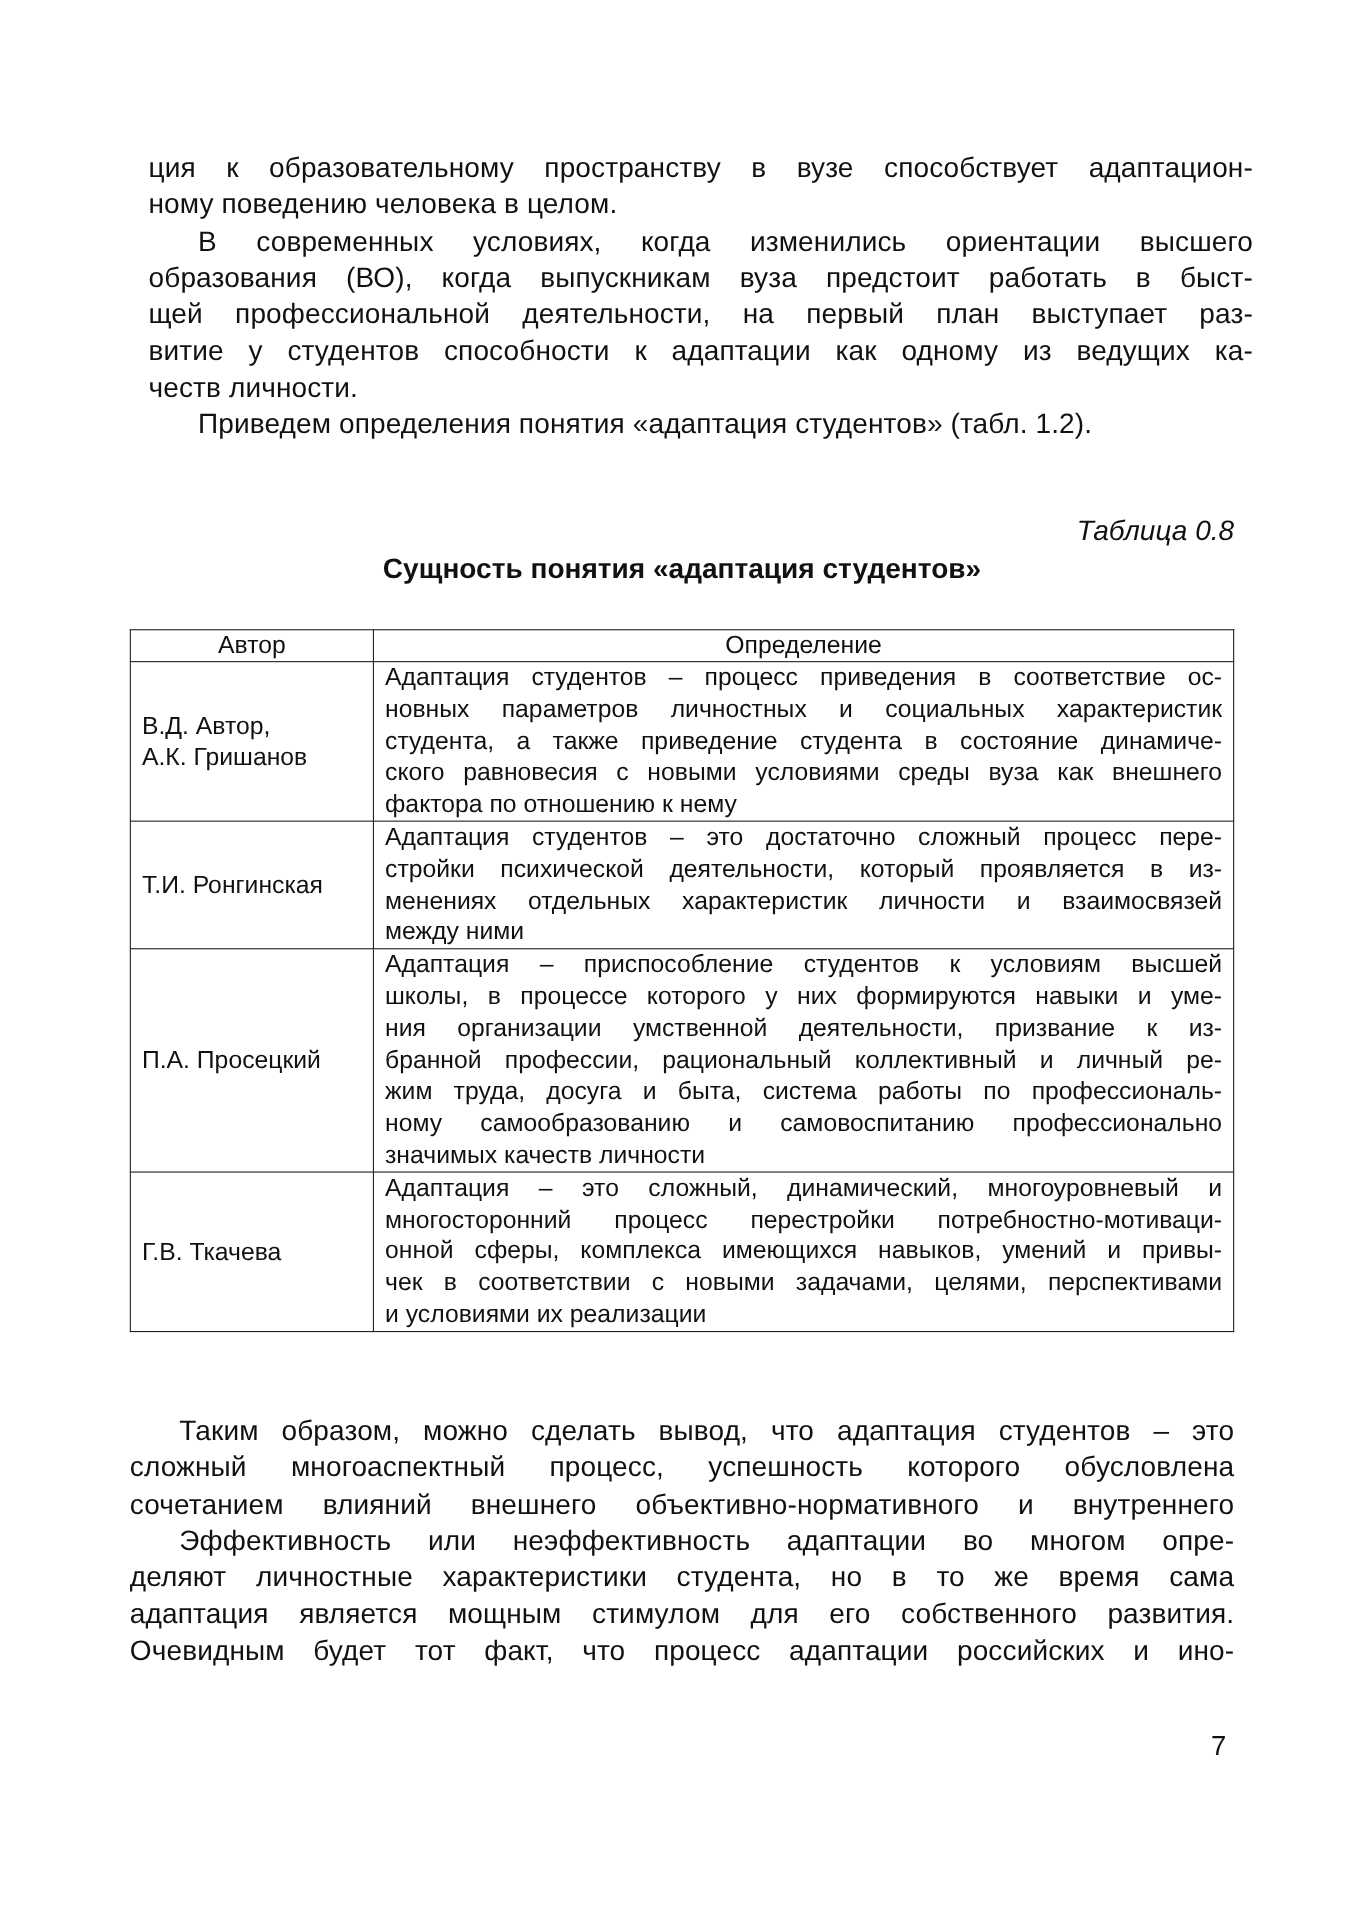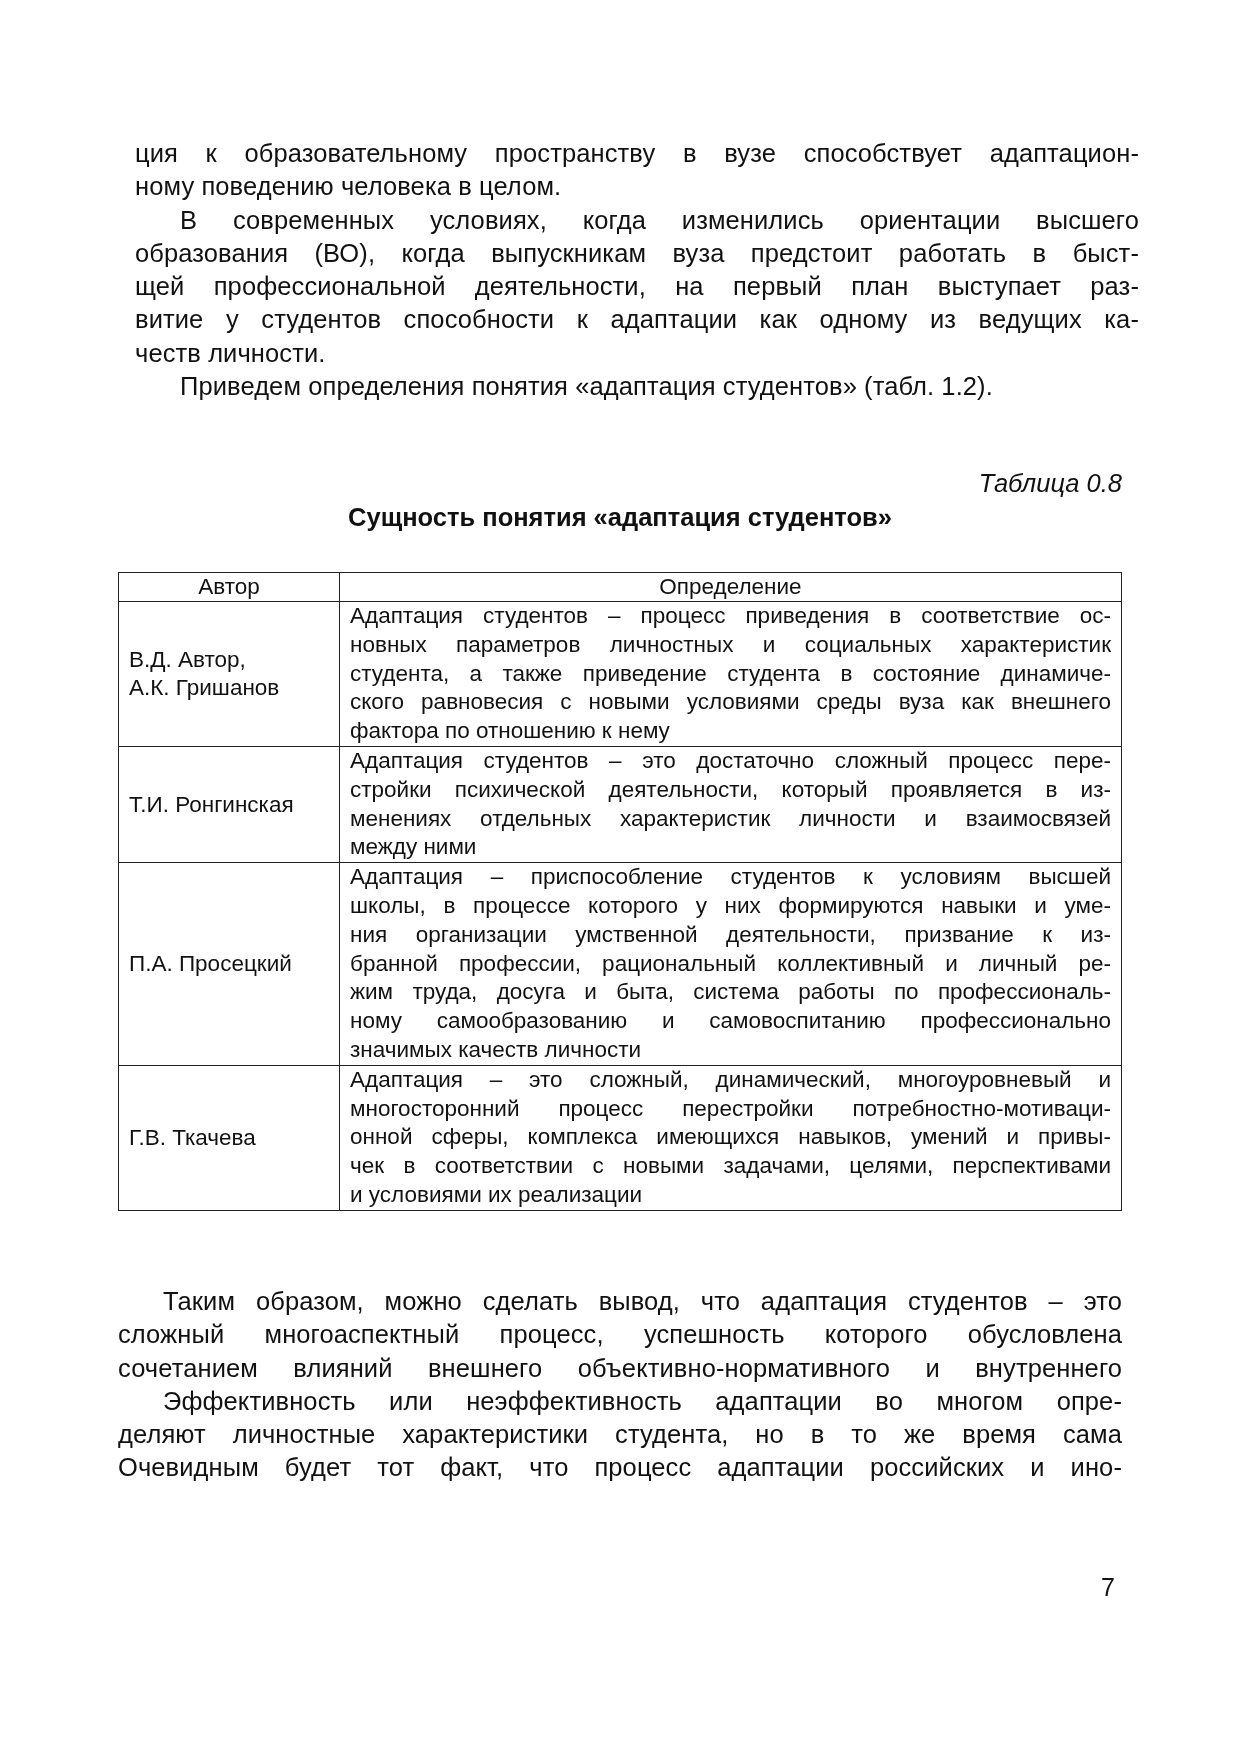--- a/index.html
+++ b/index.html
@@ -127,18 +127,19 @@
 
   <div id="block-bottom">
     <div class="p">
       <span class="line" style="padding-left:45px">Таким образом, можно сделать вывод, что адаптация студентов – это</span>
       <span class="line">сложный многоаспектный процесс, успешность которого обусловлена</span>
       <span class="line">сочетанием влияний внешнего объективно-нормативного и внутреннего</span>
     </div>
     <div class="p">
       <span class="line" style="padding-left:45px">Эффективность или неэффективность адаптации во многом опре-</span>
       <span class="line">деляют личностные характеристики студента, но в то же время сама</span>
+      <span class="line">адаптация является мощным стимулом для его собственного развития.</span>
       <span class="line">Очевидным будет тот факт, что процесс адаптации российских и ино-</span>
     </div>
   </div>
 </div>
 
 <div id="page-number">7</div>
 
 </body></html>

